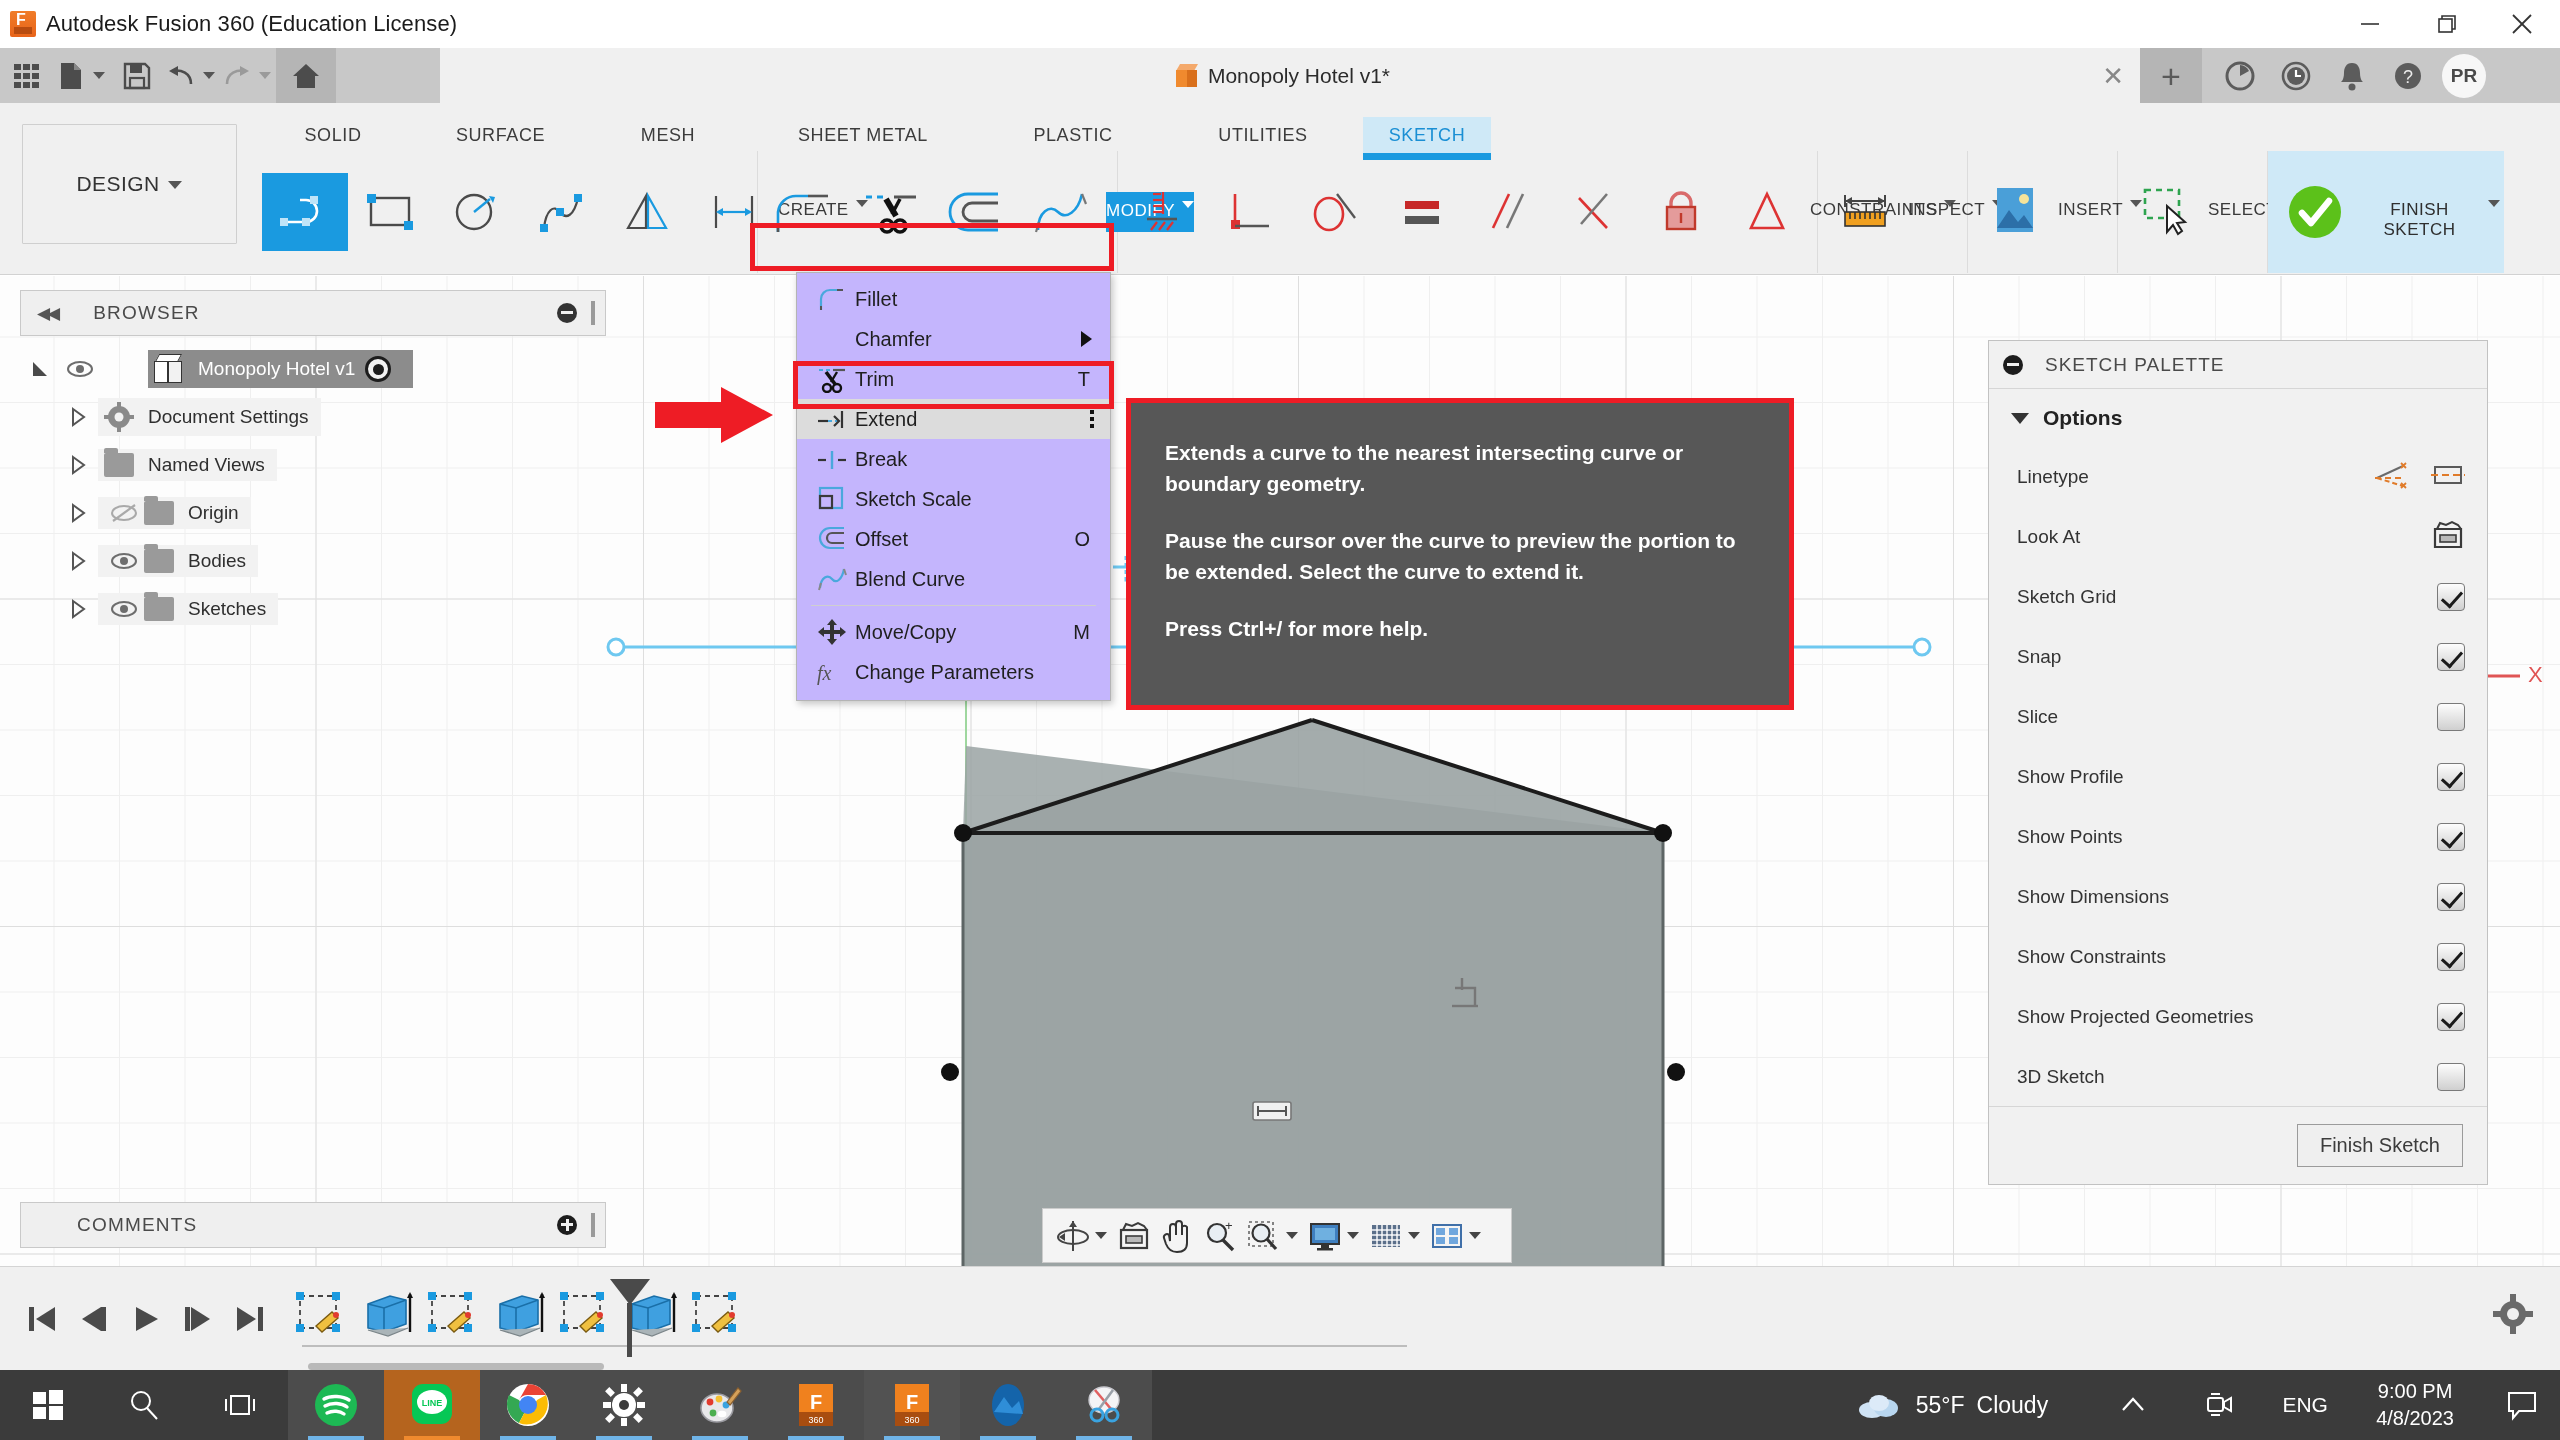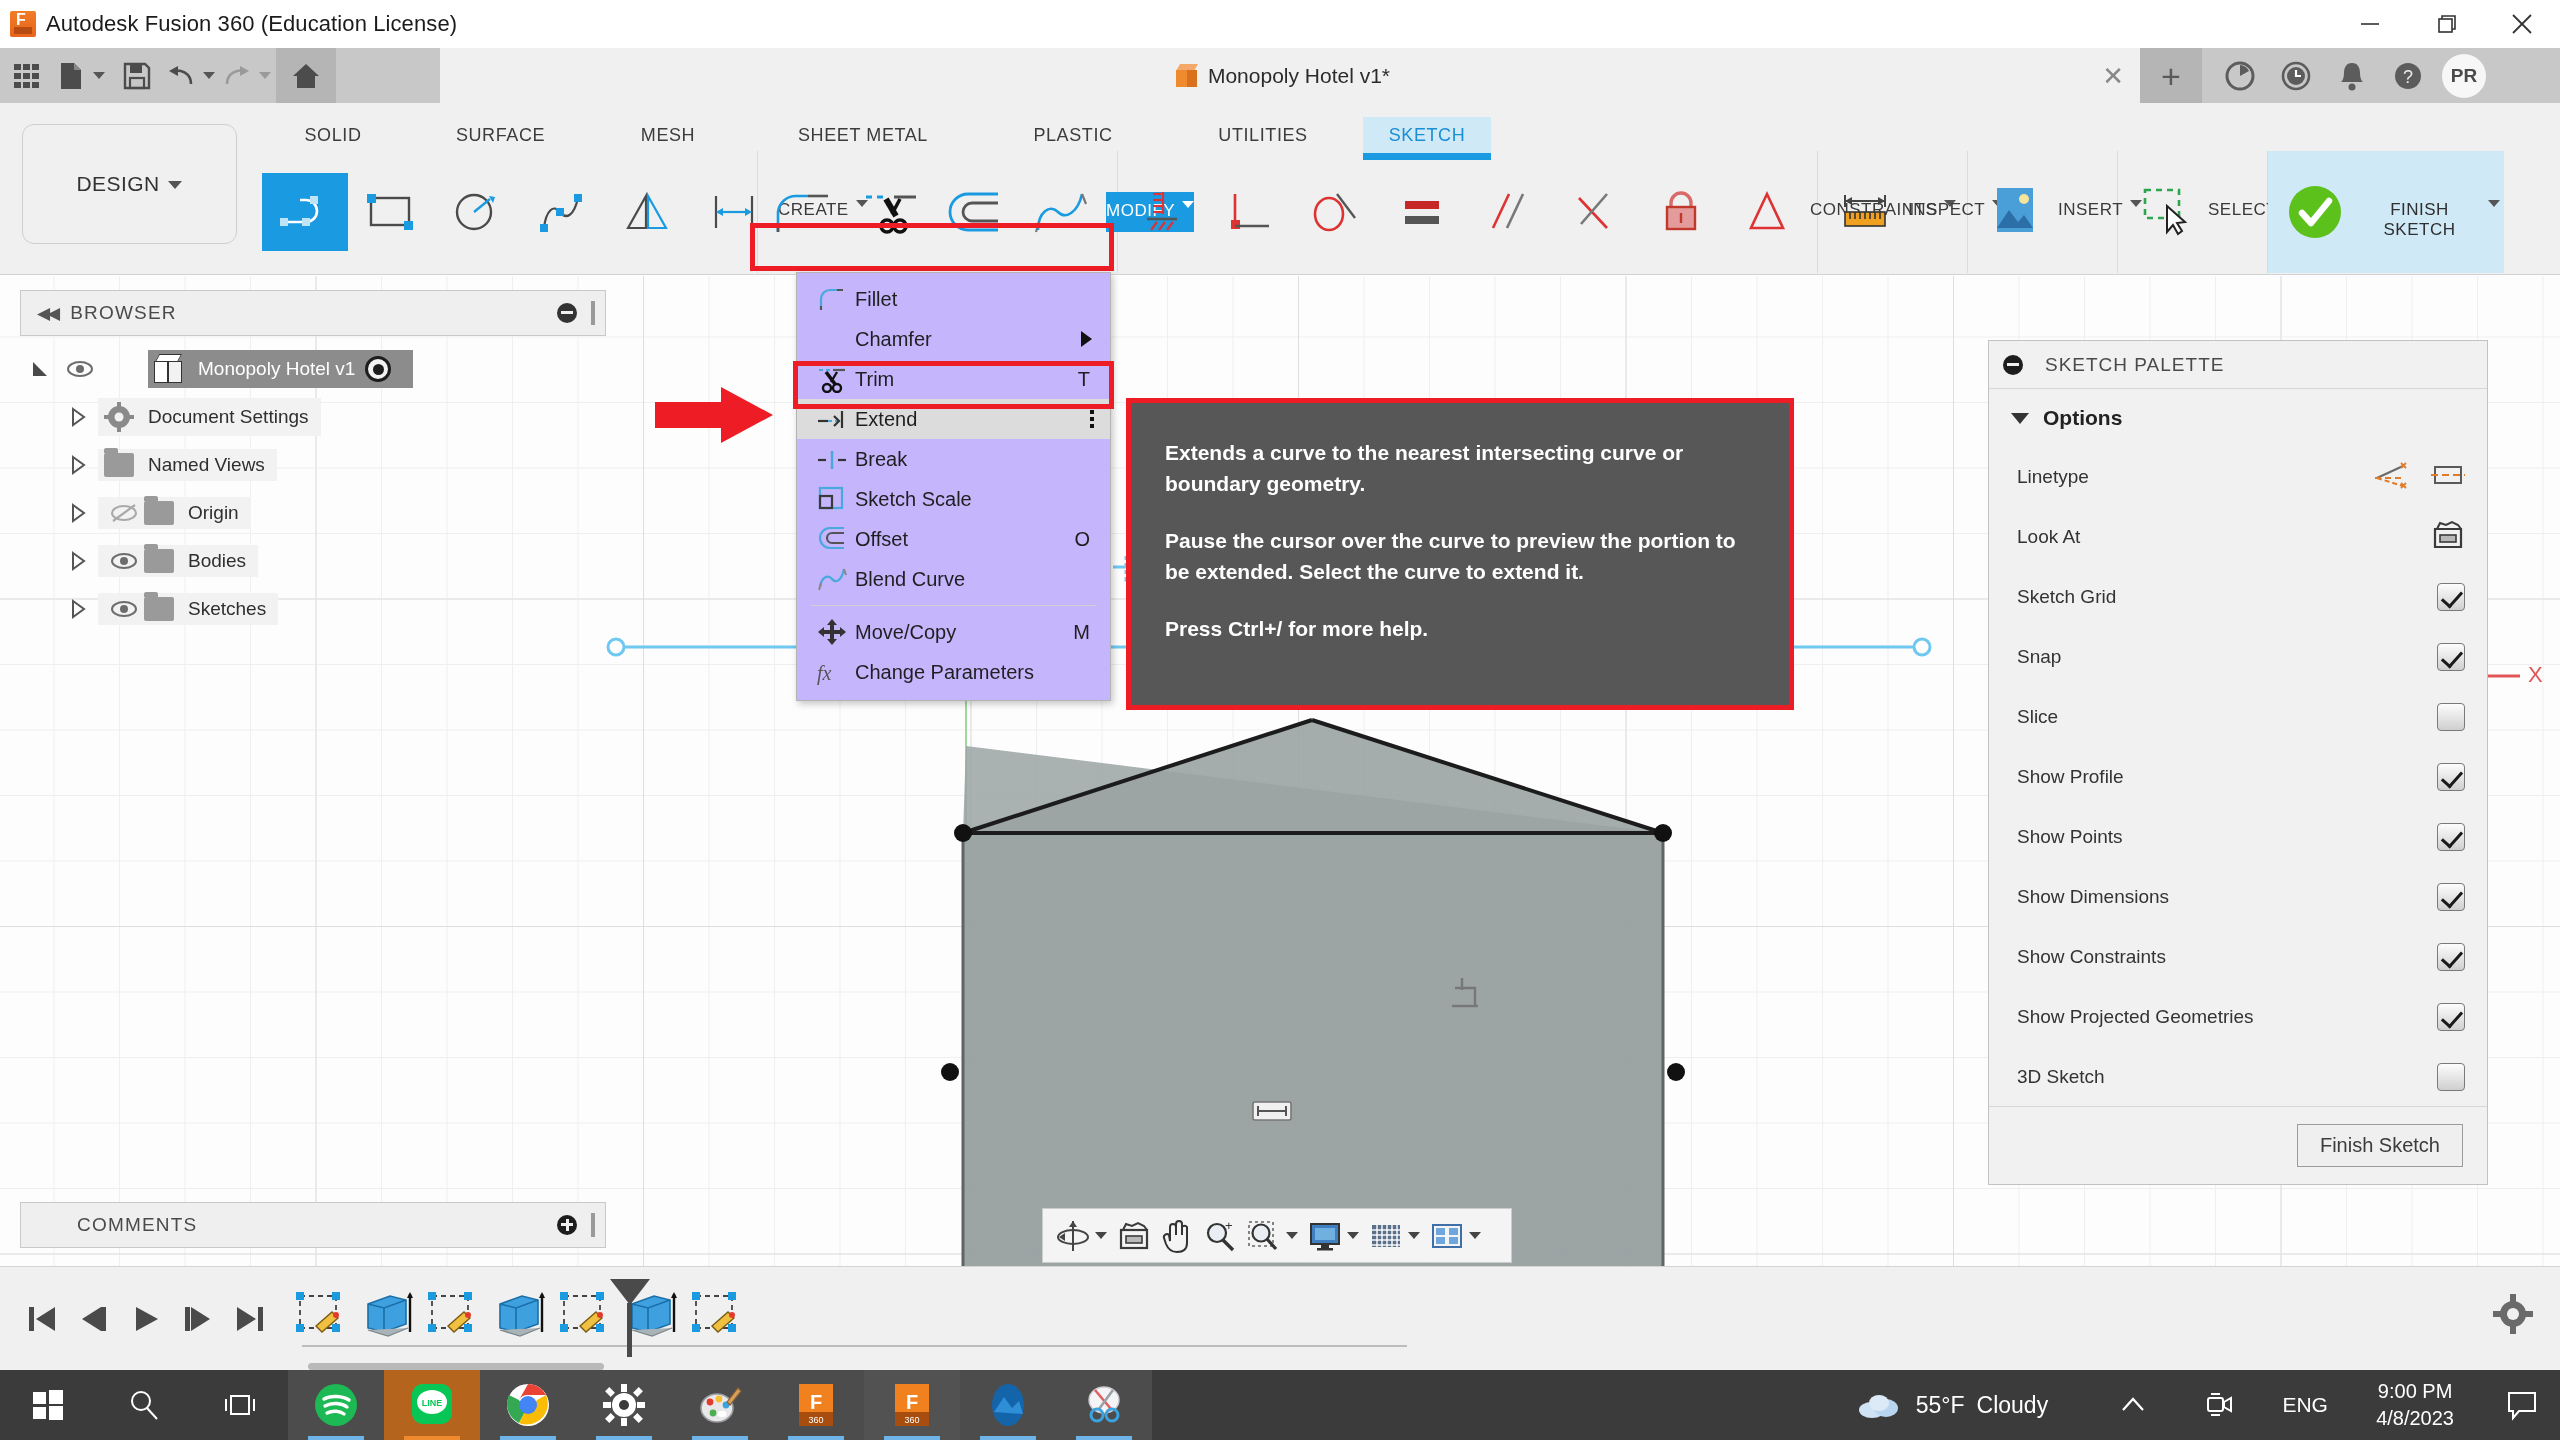--- a/index.html
+++ b/index.html
@@ -89,21 +89,21 @@
     font-size: 19px; color: #4a4a4a; font-weight: 600; margin-left: 6px; margin-right: 10px; text-align: center;
   }
 
   
   .ribbon {
     position: absolute; left: 0; top: 103px; width: 2560px; height: 172px;
     background: #f0f0f0; border-bottom: 1px solid #d2d2d2;
   }
   .design-box {
     position: absolute; left: 22px; top: 21px; width: 215px; height: 120px;
-    border: 1px solid #cfcfcf; border-radius: 12px; background: #f0f0f0;
+    border: 1px solid #cfcfcf; border-radius: 1px; background: #f0f0f0;
     display: flex; align-items: center; justify-content: center;
   }
   .design-label { font-size: 21px; color: #333; letter-spacing: .4px; }
   .design-label .c { display:inline-block; margin-left: 9px;
     width:0;height:0;border-left:7px solid transparent;border-right:7px solid transparent;border-top:8px solid #555; vertical-align: middle;}
 
   .ribbon-tabs { position: absolute; left: 258px; top: 14px; display: flex; }
   .rtab {
     font-size: 18px; color: #3c3c3c; letter-spacing: .6px;
     padding: 8px 0 10px; text-align: center; position: relative;
@@ -162,21 +162,21 @@
     background-size: 327.5px 327.5px;
     background-position: -12px -5px;
   }
 
   
   .browser-hdr {
     position: absolute; left: 20px; top: 290px; width: 586px; height: 46px;
     background: #efefef; border: 1px solid #c9c9c9; display: flex; align-items: center;
   }
   .bh-collapse { margin-left: 16px; color: #555; font-size: 17px; letter-spacing: -3px; }
-  .bh-title { margin-left: 13px; font-size: 19px; color: #4a4a4a; letter-spacing: 1.2px; }
+  .bh-title { margin-left: 36px; font-size: 19px; color: #4a4a4a; letter-spacing: 1.2px; }
   .bh-min { margin-left: auto; margin-right: 14px; width: 20px; height: 20px;
     border-radius: 50%; background: #333; position: relative; }
   .bh-min::after { content:""; position:absolute; left:4px; top:8px; width:12px; height:3px; background:#efefef; }
   .bh-grip { width: 4px; height: 24px; margin-right: 10px;
     border-left: 2px solid #9a9a9a; border-right: 2px solid #9a9a9a; }
 
   .tree { position: absolute; left: 20px; top: 345px; width: 520px; }
   .tree-row { display: flex; align-items: center; height: 48px; }
   .tw-arrow { width: 40px; display: flex; align-items: center; justify-content: center; }
   .tree-row .pill { display: flex; align-items: center; background: #f2f2f2; padding: 4px 12px 4px 6px; }

